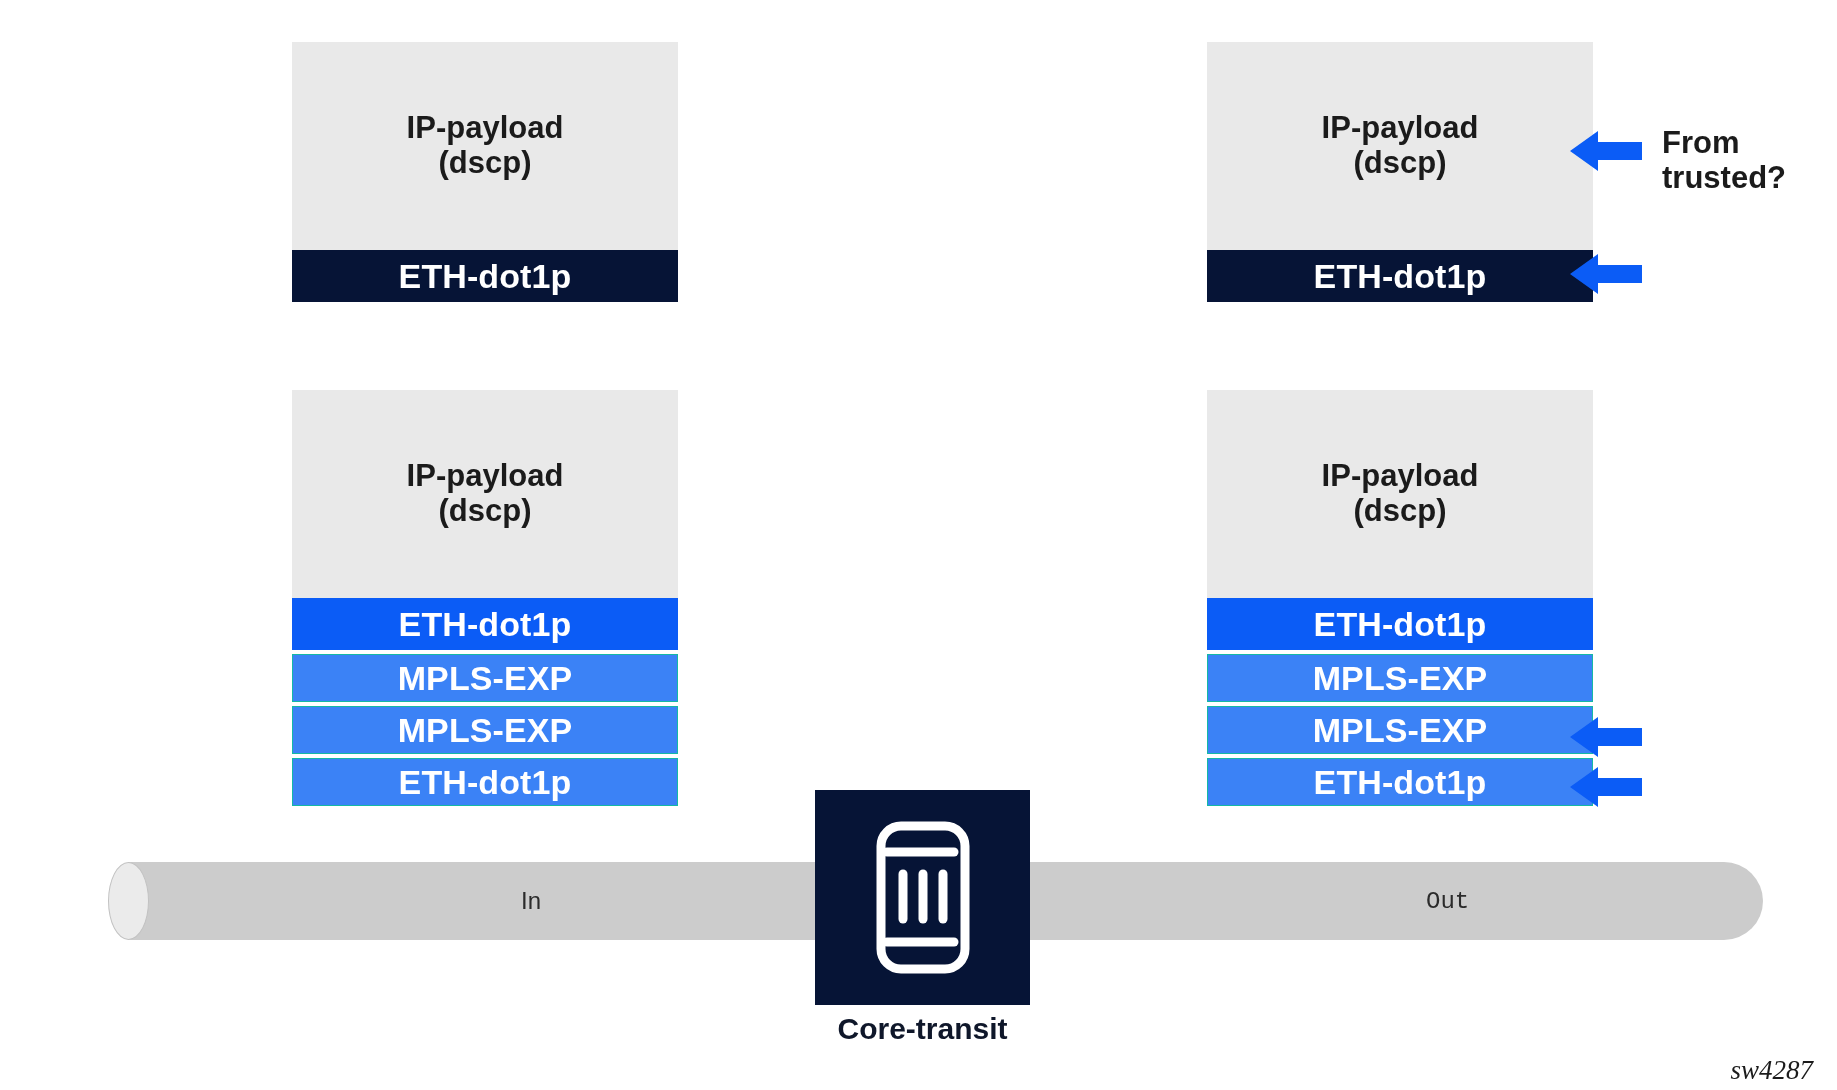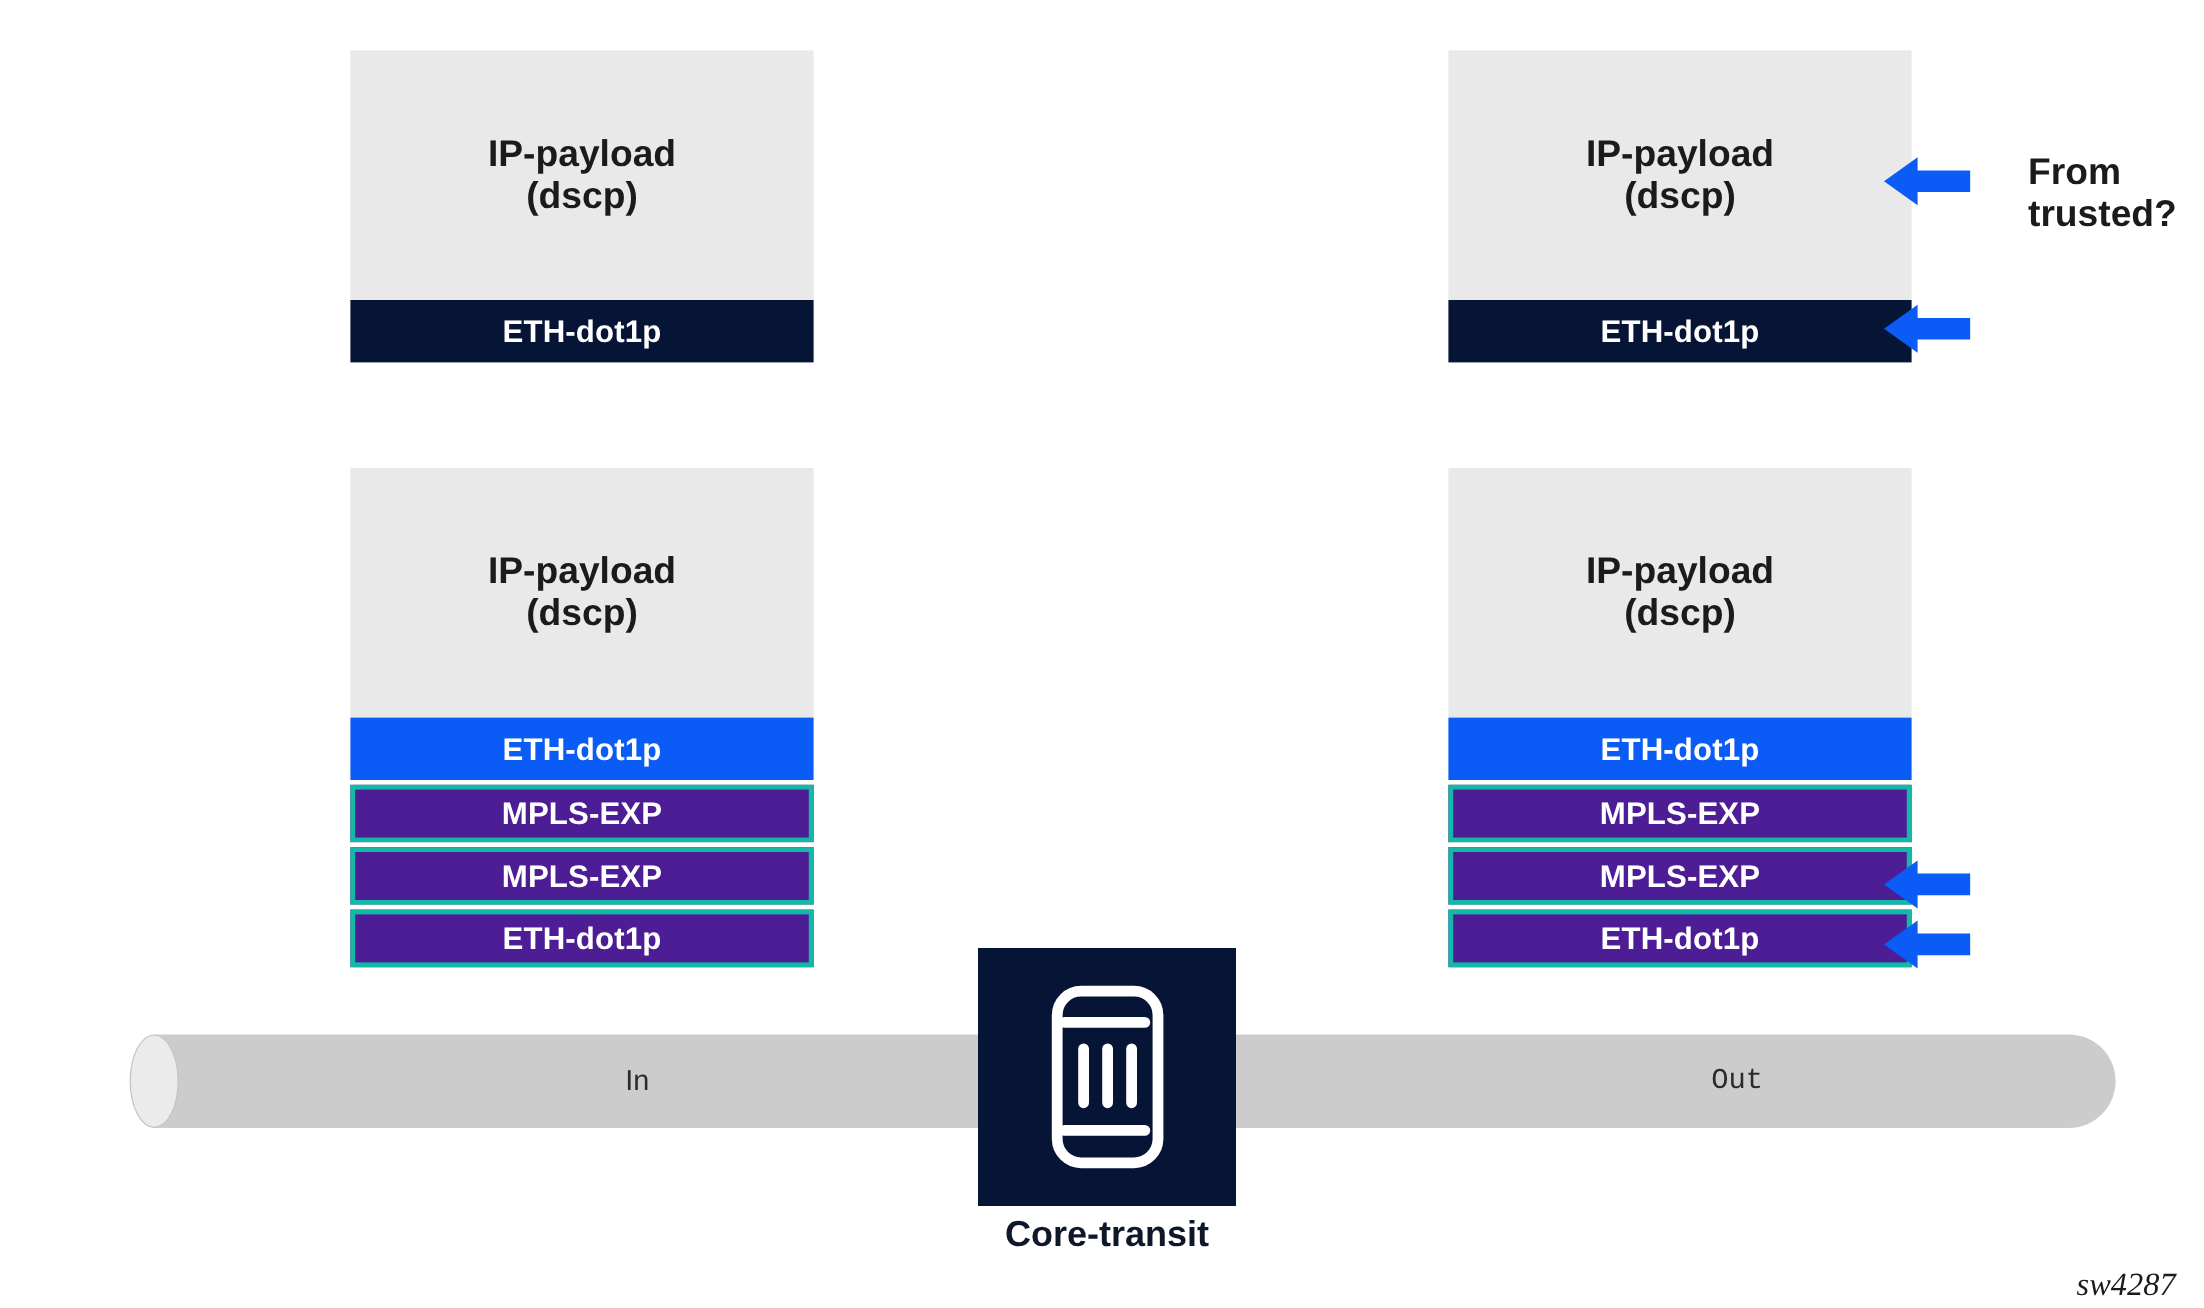--- a/index.html
+++ b/index.html
@@ -45,26 +45,26 @@
     box-sizing: border-box;
   }
   .payload .ln { display: block; }
 
   .hdr {
     height: 48px;
     display: flex;
     align-items: center;
     justify-content: center;
     color: #ffffff;
-    font-size: 26px;
+    font-size: 34px;
     font-weight: bold;
     box-sizing: border-box;
     letter-spacing: 0.1px;
   }
-  .hdr.navy { background: #4c1d95; border: 4px solid #14b8a6; }
+  .hdr.navy { background: #3b82f6; border: 1px solid #14b8a6; }
   .hdr.blue { background: #0b5cf6; }
 
   .hdr.tall { height: 52px; border: none; }
   .hdr.tall.navy { background: #061436; }
 
   .gap { height: 4px; background: #ffffff; }
 
   
   .arrow {
     position: absolute;
@@ -80,21 +80,20 @@
 
   .trusted-label {
     position: absolute;
     left: 1662px;
     top: 125px;
     font-size: 31px;
     font-weight: bold;
     color: #1b1b1b;
     line-height: 1.14;
     white-space: nowrap;
-    margin-left: 28px;
   }
   .trusted-label .ln { display: block; }
 
   
   .pipe-wrap {
     position: absolute;
     left: 108px;
     top: 862px;
     width: 1655px;
     height: 78px;

